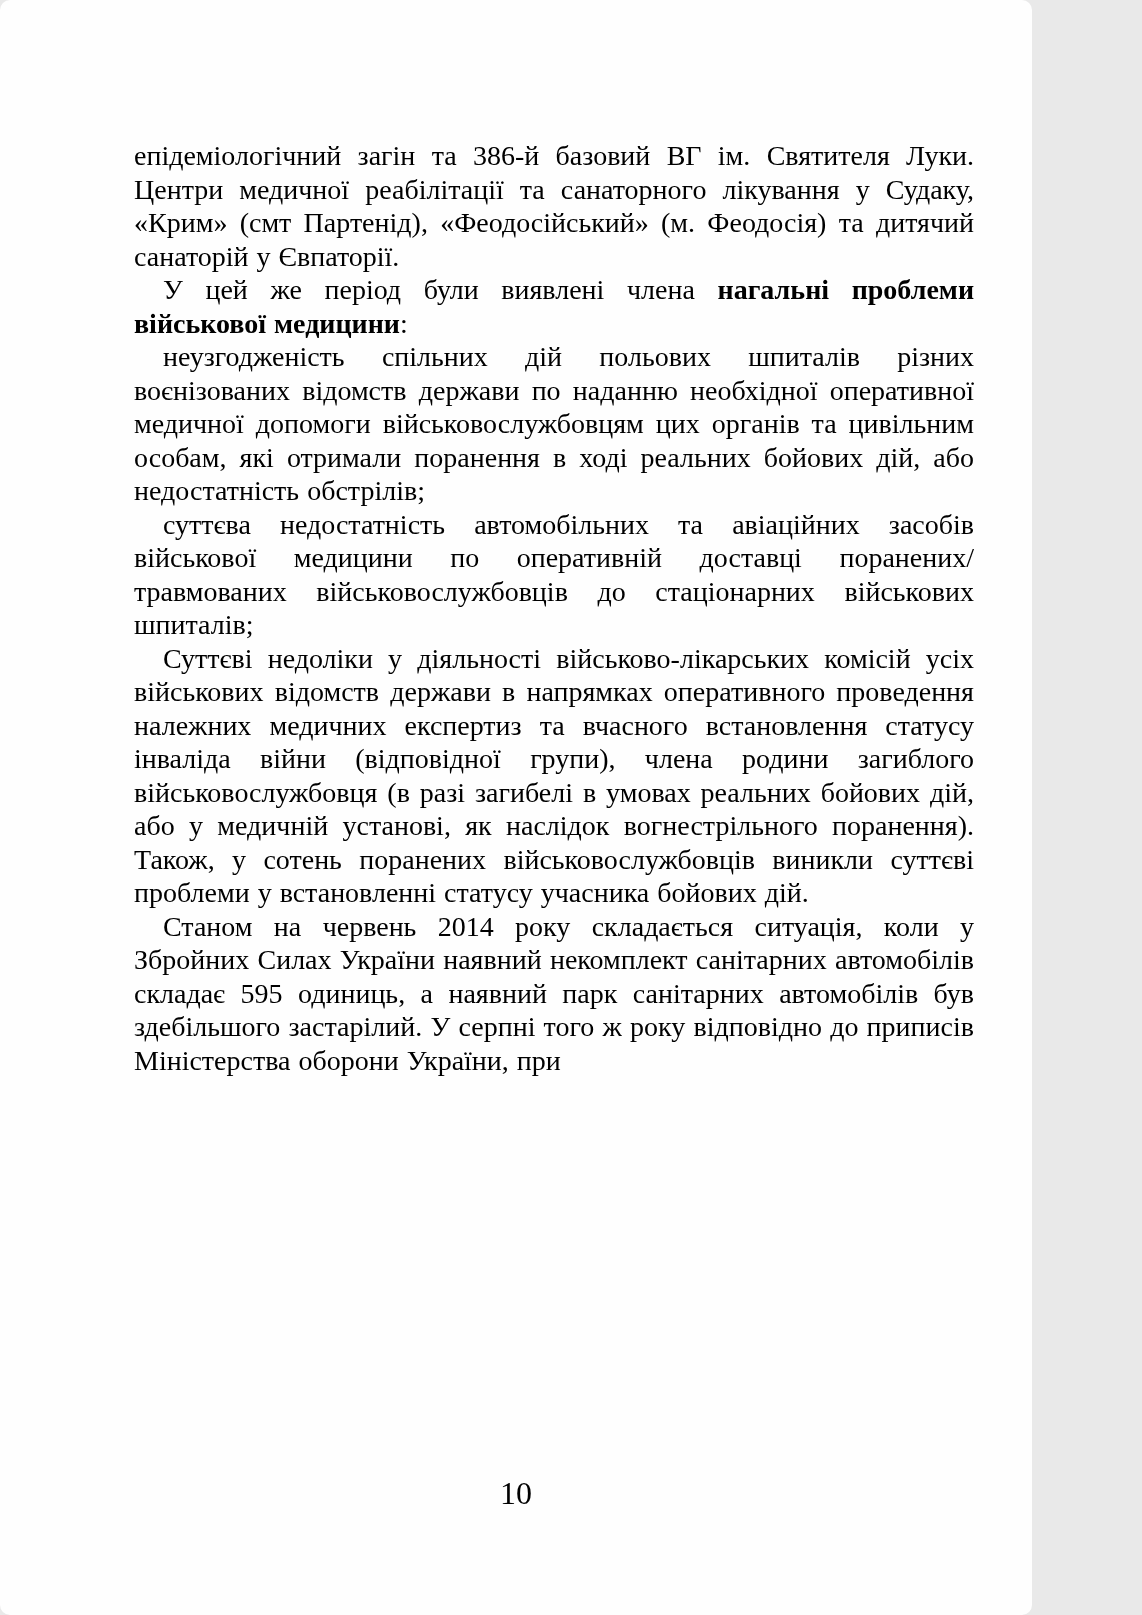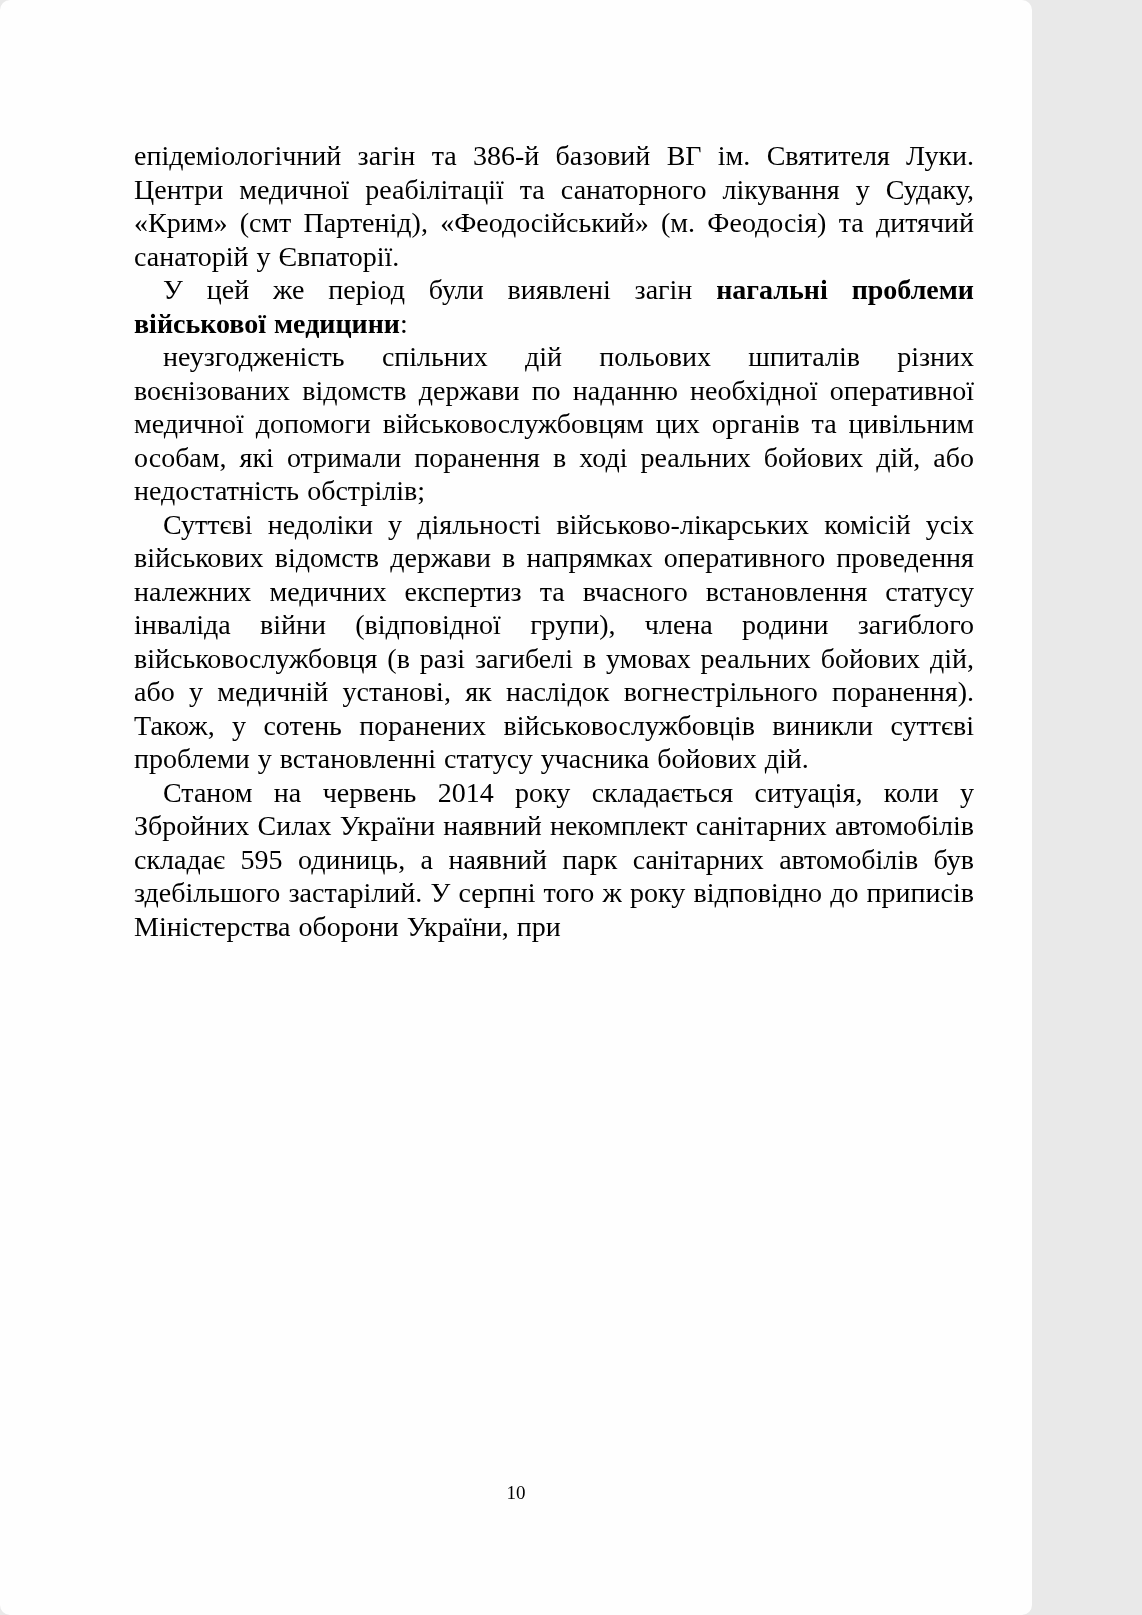--- a/index.html
+++ b/index.html
@@ -43,31 +43,32 @@
     font-weight: bold;
   }
   .page-footer {
     position: absolute;
     left: 0;
     top: 1477px;
     width: 100%;
     text-align: center;
   }
   .page-number {
-    font-size: 19px;
+    font-size: 32px;
     line-height: 32px;
   }
 </style>
 </head>
 <body>
 
 <div class="page">
   <main class="text-block" id="text-block">
       <p class="para"><span>епідеміологічний загін та 386-й базовий ВГ ім. Святителя Луки. Центри медичної реабілітації та санаторного лікування у Судаку, «Крим» (смт Партенід), «Феодосійський» (м. Феодосія) та дитячий санаторій у Євпаторії.</span></p>
-      <p class="para indent"><span>У цей же період були виявлені загін </span><strong>нагальні проблеми військової медицини</strong><span>:</span></p>
+      <p class="para indent"><span>У цей же період були виявлені члена </span><strong>нагальні проблеми військової медицини</strong><span>:</span></p>
       <p class="para indent"><span>неузгодженість спільних дій польових шпиталів різних воєнізованих відомств держави по наданню необхідної оперативної медичної допомоги військовослужбовцям цих органів та цивільним особам, які отримали поранення в ході реальних бойових дій, або недостатність обстрілів;</span></p>
+      <p class="para indent"><span>суттєва недостатність автомобільних та авіаційних засобів військової медицини по оперативній доставці поранених/травмованих військовослужбовців до стаціонарних військових шпиталів;</span></p>
       <p class="para indent"><span>Суттєві недоліки у діяльності військово-лікарських комісій усіх військових відомств держави в напрямках оперативного проведення належних медичних експертиз та вчасного встановлення статусу інваліда війни (відповідної групи), члена родини загиблого військовослужбовця (в разі загибелі в умовах реальних бойових дій, або у медичній установі, як наслідок вогнестрільного поранення). Також, у сотень поранених військовослужбовців виникли суттєві проблеми у встановленні статусу учасника бойових дій.</span></p>
       <p class="para indent"><span>Станом на червень 2014 року складається ситуація, коли у Збройних Силах України наявний некомплект санітарних автомобілів складає 595 одиниць, а наявний парк санітарних автомобілів був здебільшого застарілий. У серпні того ж року відповідно до приписів Міністерства оборони України, при</span></p>
     </main>
   <footer class="page-footer">
     <span class="page-number">10</span>
   </footer>
 </div>
 
 </body></html>

